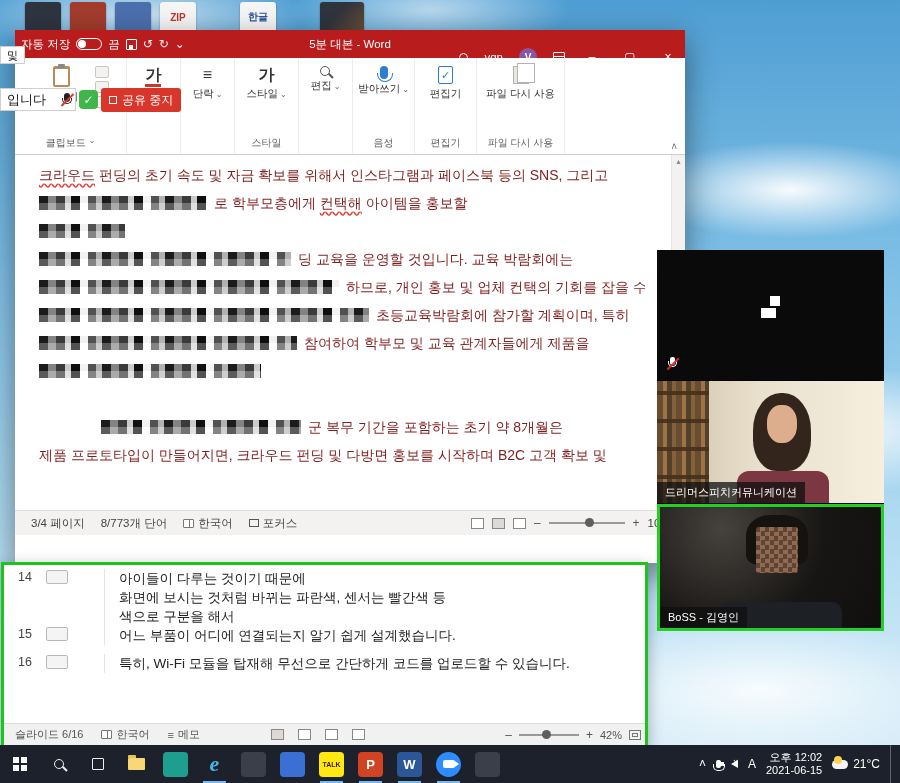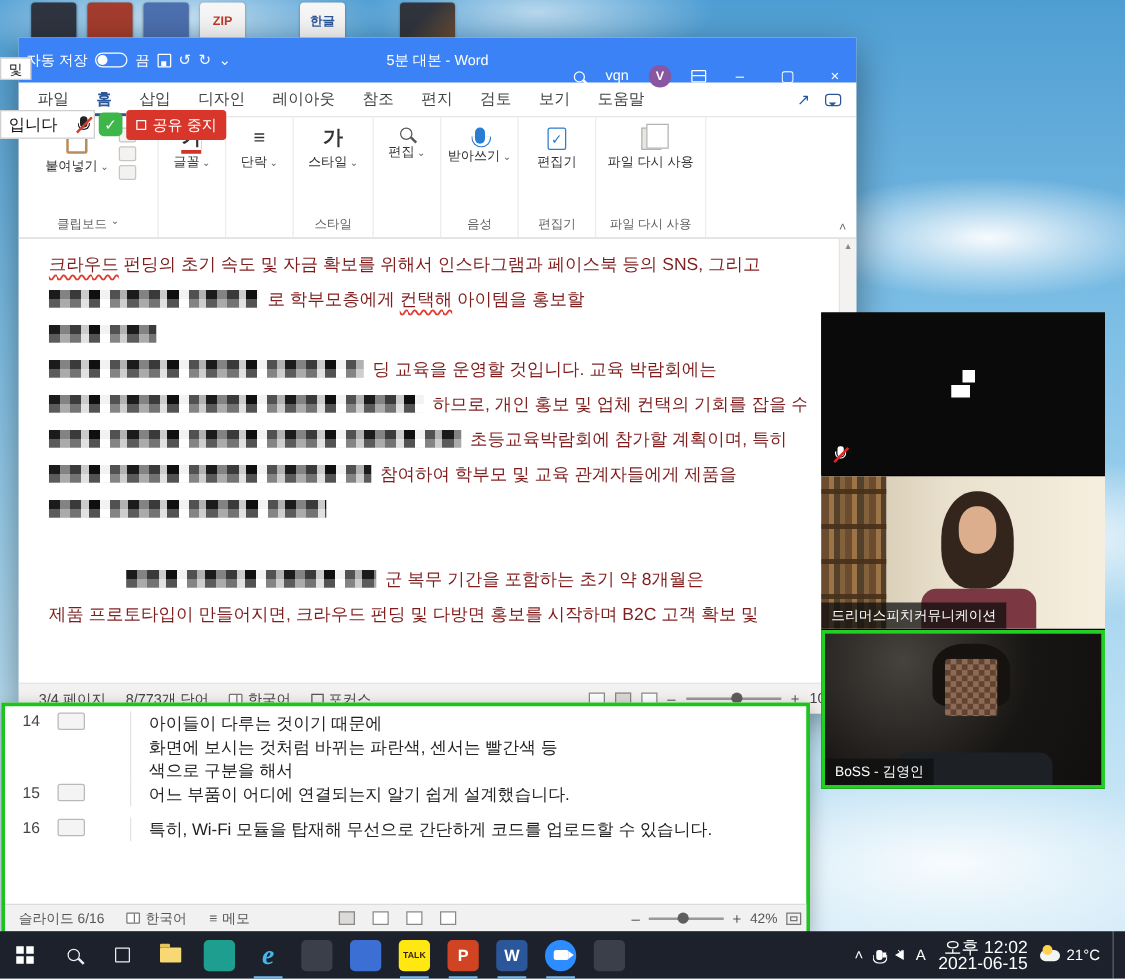--- a/index.html
+++ b/index.html
@@ -35,21 +35,21 @@
   .mic-muted::after { content:""; position:absolute; left:1px; top:8px; width:17px; height:2px; background:#d43a2f; transform:rotate(-45deg); }
   .shield { position:absolute; width:19px; height:19px; background:#3eb649; border-radius:4px; z-index:60;
             color:#fff; font-size:12px; display:flex; align-items:center; justify-content:center; }
   .stop-share { position:absolute; background:#d8352b; color:#fff; border:none; border-radius:3px;
                 height:24px; padding:0 8px; font-size:12px; display:flex; align-items:center; gap:5px; z-index:60; cursor:pointer; }
   .stop-share .sq { width:8px; height:8px; border:1.5px solid #fff; display:inline-block; }
 
   
   .word-win { position:absolute; left:15px; top:30px; width:670px; height:533px; background:#fff;
               box-shadow:0 10px 30px rgba(0,0,0,.45); }
-  .w-title { height:36px; background:#3b82f6; color:#fff; display:flex; align-items:center;
+  .w-title { height:28px; background:#b91c1c; color:#fff; display:flex; align-items:center;
              font-size:11.5px; padding:0 6px; position:relative; }
   .w-title .left { display:flex; align-items:center; gap:6px; }
   .toggle-pill { width:26px; height:12px; border:1px solid #fff; border-radius:7px; position:relative; }
   .toggle-pill::before { content:""; position:absolute; left:1px; top:1px; width:8px; height:8px; border-radius:50%; background:#fff; }
   .icon-save { width:11px; height:11px; border:1.5px solid #fff; border-radius:1px; position:relative; display:inline-block; }
   .icon-save::after { content:""; position:absolute; left:2px; bottom:0; width:4px; height:4px; background:#fff; }
   .w-title .tbtn { font-size:12px; opacity:.95; cursor:pointer; }
   .w-title .title-center { position:absolute; left:0; right:0; text-align:center; pointer-events:none; }
   .w-title .right { margin-left:auto; display:flex; align-items:center; gap:16px;margin-top:26px; }
   .icon-search { width:9px; height:9px; border:1.5px solid #fff; border-radius:50%; position:relative; display:inline-block; }
@@ -189,21 +189,21 @@
   .tile-ie { background:transparent; color:#45b6ea; font-size:22px; font-style:italic; font-family:"Liberation Serif",serif; }
   .ico-cam { width:12px; height:8px; background:#fff; border-radius:2px; position:relative; }
   .ico-cam::after { content:""; position:absolute; right:-4px; top:1px; border-top:3px solid transparent; border-bottom:3px solid transparent; border-left:4px solid #fff; }
   .tray { margin-left:auto; display:flex; align-items:center; gap:10px; padding-right:6px; color:#fff; }
   .tray .ti { font-size:12px; cursor:pointer; }
   .ico-mic-tray { width:5px; height:8px; background:#fff; border-radius:2px; position:relative; display:inline-block; }
   .ico-mic-tray::after { content:""; position:absolute; left:-2.5px; top:4px; width:10px; height:6px; border:1.2px solid #fff; border-top:none; border-radius:0 0 5px 5px; }
   .ico-spk { width:0; height:0; border-top:4px solid transparent; border-bottom:4px solid transparent; border-right:7px solid #fff; position:relative; display:inline-block; }
   .ico-spk::before { content:""; position:absolute; right:7px; top:-2px; width:3px; height:4px; background:#fff; }
   .ico-spk::after { content:"×"; position:absolute; left:2px; top:-7px; color:#fff; font-size:9px; }
-  .tray-clock { text-align:right; font-size:14px; line-height:13px; cursor:pointer; }
+  .tray-clock { text-align:right; font-size:11px; line-height:13px; cursor:pointer; }
   .tray-weather { display:flex; align-items:center; gap:5px; font-size:12px; cursor:pointer; }
   .ico-cloud { width:16px; height:9px; background:#f4f4f4; border-radius:6px; position:relative; display:inline-block; }
   .ico-cloud::before { content:""; position:absolute; left:2px; top:-4px; width:8px; height:8px; border-radius:50%; background:#ffd34d; }
   .show-desktop { width:4px; height:38px; border-left:1px solid rgba(255,255,255,.3); }
 </style>
 </head>
 <body>
 
 <div class="screen">
 
@@ -252,36 +252,20 @@
         <span class="icon-search"></span>
         <span>vqn</span>
         <span class="avatar">V</span>
         <span class="ribbon-display-ico"></span>
         <span class="win-ctl">–</span>
         <span class="win-ctl">▢</span>
         <span class="win-ctl">×</span>
       </div>
     </div>
 
-    <div class="w-tabs">
-      <span class="w-tab">파일</span>
-      <span class="w-tab active">홈</span>
-      <span class="w-tab">삽입</span>
-      <span class="w-tab">디자인</span>
-      <span class="w-tab">레이아웃</span>
-      <span class="w-tab">참조</span>
-      <span class="w-tab">편지</span>
-      <span class="w-tab">검토</span>
-      <span class="w-tab">보기</span>
-      <span class="w-tab">도움말</span>
-      <div class="tab-right">
-        <span>↗</span>
-        <span class="icon-comment"></span>
-      </div>
-    </div>
 
     <div class="w-ribbon">
       <div class="grp" style="width:112px">
         <div class="grp-body">
           <button class="big-btn">
             <span class="ico-clipboard"></span>
             <span class="lbl-row">
                 <span>붙여넣기</span>
                 <span class="chv">⌄</span>
               </span>

